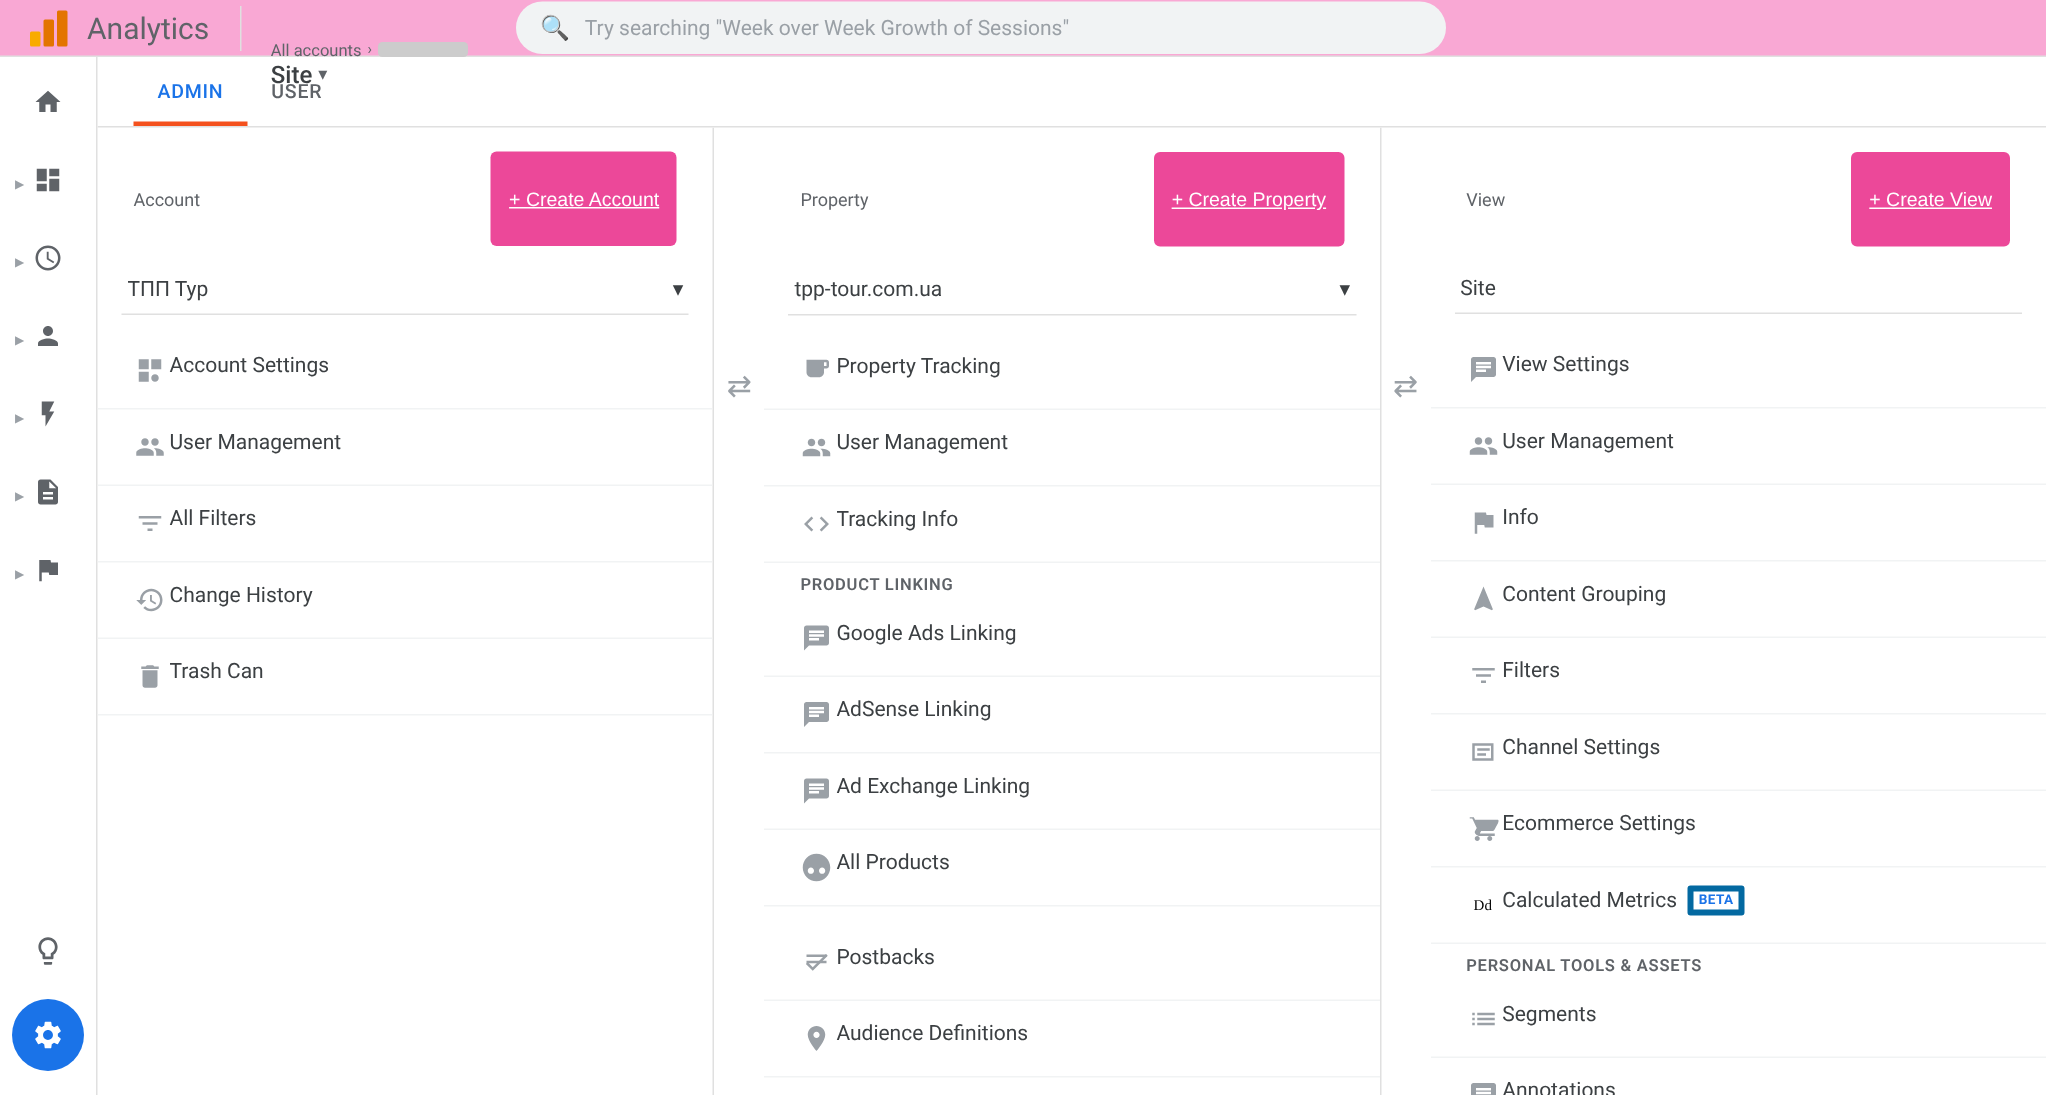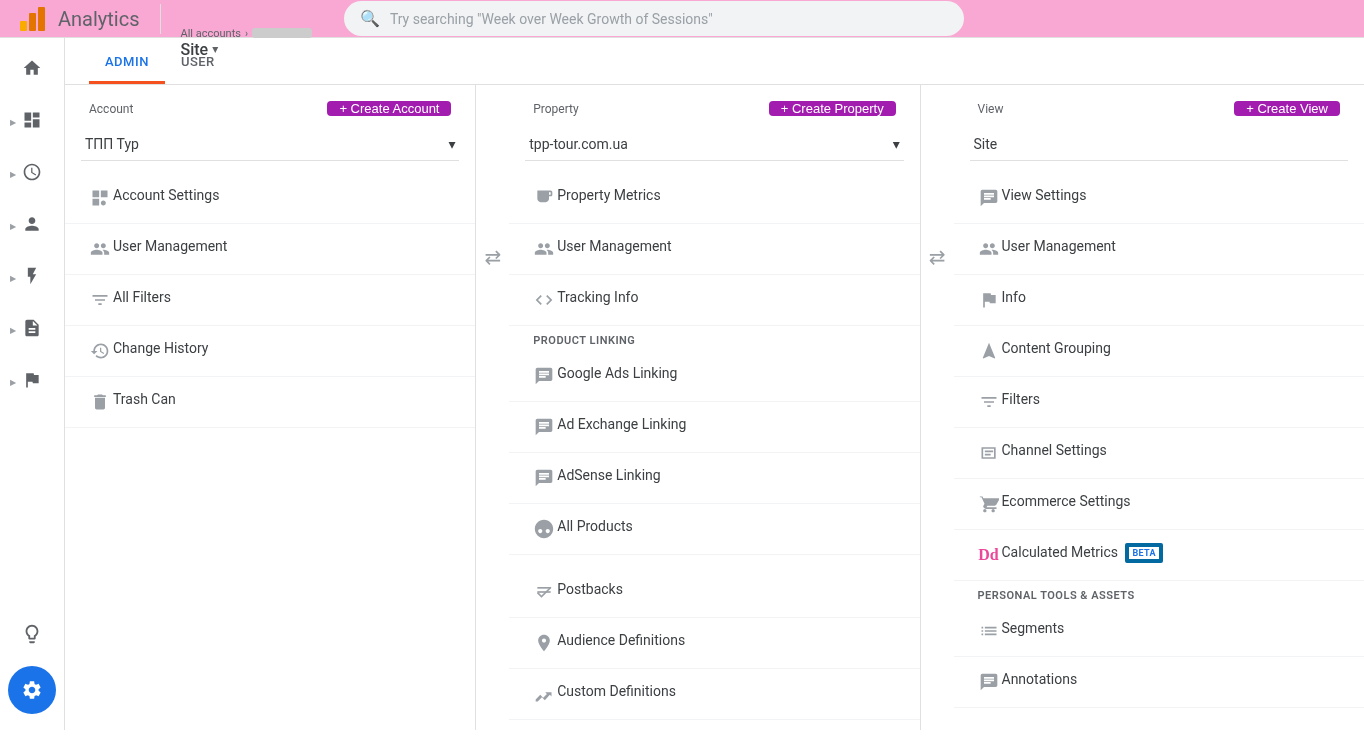--- a/index.html
+++ b/index.html
@@ -190,29 +190,30 @@
     }
     .column-label {
       font-size: 12px;
       color: #5f6368;
       font-weight: 400;
     }
     .create-btn {
       display: flex;
       align-items: center;
       gap: 6px;
-      background: #a21caf;
+      background: #ec4899;
       color: #fff;
       border: none;
       border-radius: 4px;
-      padding: 0 12px;
+      padding: 24px 12px;
       font-size: 13px;
       font-weight: 500;
       cursor: pointer;
       white-space: nowrap;
+      text-decoration: underline;
     }
 
     .selector-row {
       padding: 0 16px 12px;
       display: flex;
       align-items: center;
     }
     .dropdown-field {
       flex: 1;
       border: none;
@@ -471,21 +472,21 @@
             <span>▾</span>
           </div>
         </div>
 
         <div class="menu-item">
           <span class="menu-item-icon">
             <svg width="20" height="20" viewBox="0 0 24 24" fill="#9aa0a6">
                 <path d="M20 3H4v10c0 2.21 1.79 4 4 4h6c2.21 0 4-1.79 4-4v-3h2c1.11 0 2-.89 2-2V5c0-1.11-.89-2-2-2zm0 5h-2V5h2v3z"></path>
               </svg>
           </span>
-          <span class="menu-item-label">Property Metrics</span>
+          <span class="menu-item-label">Property Tracking</span>
         </div>
         <div class="menu-item">
           <span class="menu-item-icon">
             <svg width="20" height="20" viewBox="0 0 24 24" fill="#9aa0a6">
                 <path d="M16 11c1.66 0 2.99-1.34 2.99-3S17.66 5 16 5c-1.66 0-3 1.34-3 3s1.34 3 3 3zm-8 0c1.66 0 2.99-1.34 2.99-3S9.66 5 8 5C6.34 5 5 6.34 5 8s1.34 3 3 3zm0 2c-2.33 0-7 1.17-7 3.5V19h14v-2.5c0-2.33-4.67-3.5-7-3.5zm8 0c-.29 0-.62.02-.97.05 1.16.84 1.97 1.97 1.97 3.45V19h6v-2.5c0-2.33-4.67-3.5-7-3.5z"></path>
               </svg>
           </span>
           <span class="menu-item-label">User Management</span>
         </div>
         <div class="menu-item">
@@ -506,29 +507,29 @@
               </svg>
           </span>
           <span class="menu-item-label">Google Ads Linking</span>
         </div>
         <div class="menu-item">
           <span class="menu-item-icon">
             <svg width="20" height="20" viewBox="0 0 24 24" fill="#9aa0a6">
                 <path d="M20 2H4c-1.1 0-2 .9-2 2v18l4-4h14c1.1 0 2-.9 2-2V4c0-1.1-.9-2-2-2zM6 9h12v2H6V9zm8 5H6v-2h8v2zm4-6H6V6h12v2z"></path>
               </svg>
           </span>
+          <span class="menu-item-label">AdSense Linking</span>
+        </div>
+        <div class="menu-item">
+          <span class="menu-item-icon">
+            <svg width="20" height="20" viewBox="0 0 24 24" fill="#9aa0a6">
+                <path d="M20 2H4c-1.1 0-2 .9-2 2v18l4-4h14c1.1 0 2-.9 2-2V4c0-1.1-.9-2-2-2zM6 9h12v2H6V9zm8 5H6v-2h8v2zm4-6H6V6h12v2z"></path>
+              </svg>
+          </span>
           <span class="menu-item-label">Ad Exchange Linking</span>
-        </div>
-        <div class="menu-item">
-          <span class="menu-item-icon">
-            <svg width="20" height="20" viewBox="0 0 24 24" fill="#9aa0a6">
-                <path d="M20 2H4c-1.1 0-2 .9-2 2v18l4-4h14c1.1 0 2-.9 2-2V4c0-1.1-.9-2-2-2zM6 9h12v2H6V9zm8 5H6v-2h8v2zm4-6H6V6h12v2z"></path>
-              </svg>
-          </span>
-          <span class="menu-item-label">AdSense Linking</span>
         </div>
         <div class="menu-item">
           <span class="menu-item-icon">
             <svg width="20" height="20" viewBox="0 0 24 24" fill="#9aa0a6">
                 <path d="M7.5 7C6.12 7 5 8.12 5 9.5S6.12 12 7.5 12 10 10.88 10 9.5 8.88 7 7.5 7zm9 0C15.12 7 14 8.12 14 9.5S15.12 12 16.5 12 19 10.88 19 9.5 17.88 7 16.5 7zM12 1C5.93 1 1 5.93 1 12s4.93 11 11 11 11-4.93 11-11S18.07 1 12 1zm-4.5 16c-1.38 0-2.5-1.12-2.5-2.5S6.12 12 7.5 12 10 13.12 10 14.5 8.88 17 7.5 17zm9 0c-1.38 0-2.5-1.12-2.5-2.5S15.12 12 16.5 12 19 13.12 19 14.5 17.88 17 16.5 17z"></path>
               </svg>
           </span>
           <span class="menu-item-label">All Products</span>
         </div>
 
@@ -629,21 +630,21 @@
         </div>
         <div class="menu-item">
           <span class="menu-item-icon">
             <svg width="20" height="20" viewBox="0 0 24 24" fill="#9aa0a6">
                 <path d="M7 18c-1.1 0-1.99.9-1.99 2S5.9 22 7 22s2-.9 2-2-.9-2-2-2zM1 2v2h2l3.6 7.59-1.35 2.45c-.16.28-.25.61-.25.96C5 16.1 6.9 18 9 18h12v-2H9.42c-.14 0-.25-.11-.25-.25l.03-.12.9-1.63H19c.75 0 1.41-.41 1.75-1.03l3.58-6.49c.08-.14.12-.31.12-.48 0-.55-.45-1-1-1H5.21l-.94-2H1zm16 16c-1.1 0-1.99.9-1.99 2s.89 2 1.99 2 2-.9 2-2-.9-2-2-2z"></path>
               </svg>
           </span>
           <span class="menu-item-label">Ecommerce Settings</span>
         </div>
         <div class="menu-item">
-          <span class="menu-item-icon" style="font-weight:700;font-size:16px;color:#ec4899;font-family:serif;">Dd</span>
+          <span class="menu-item-icon" style="font-weight:400;font-size:10px;color:#000000;font-family:serif;">Dd</span>
           <span class="menu-item-label">
             <span>Calculated Metrics</span>
             <span class="badge-beta">BETA</span>
           </span>
         </div>
 
         <div class="section-label">PERSONAL TOOLS &amp; ASSETS</div>
 
         <div class="menu-item">
           <span class="menu-item-icon">

